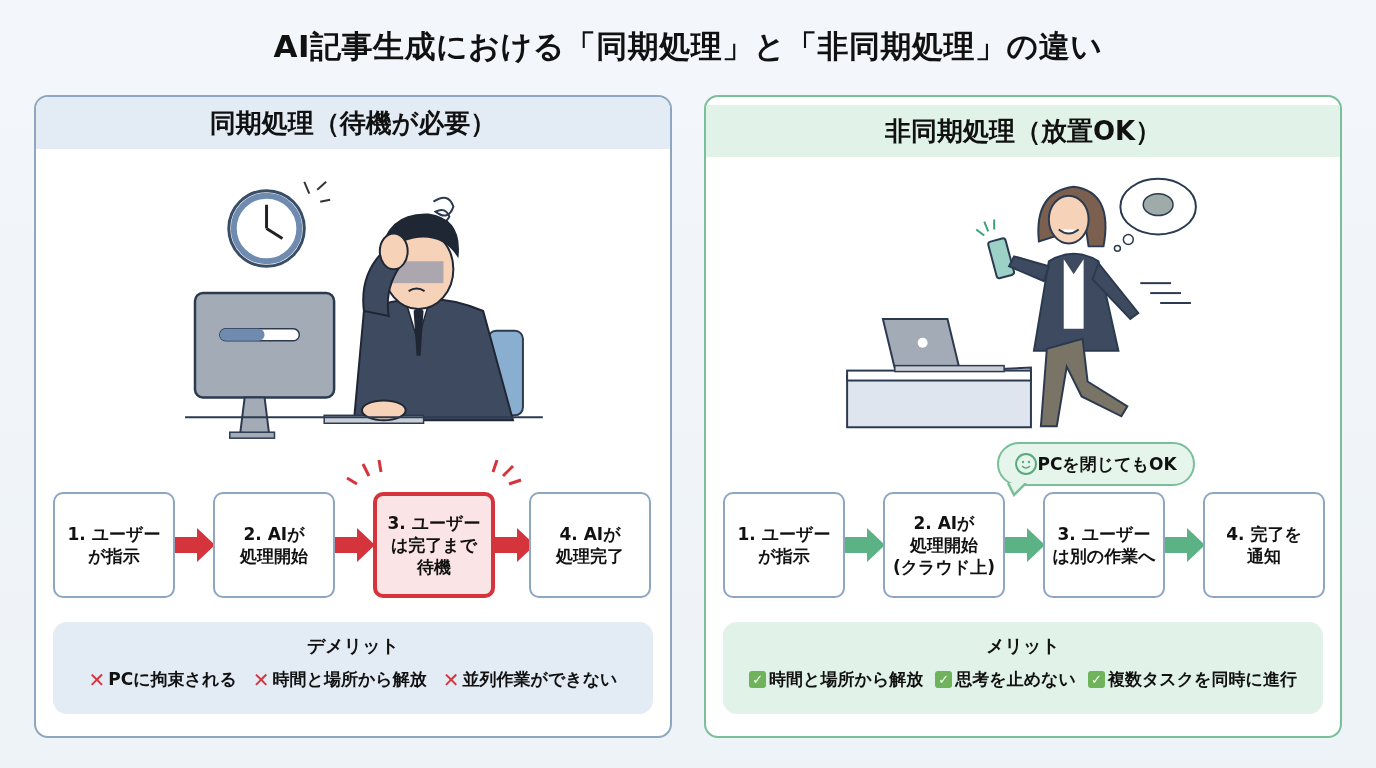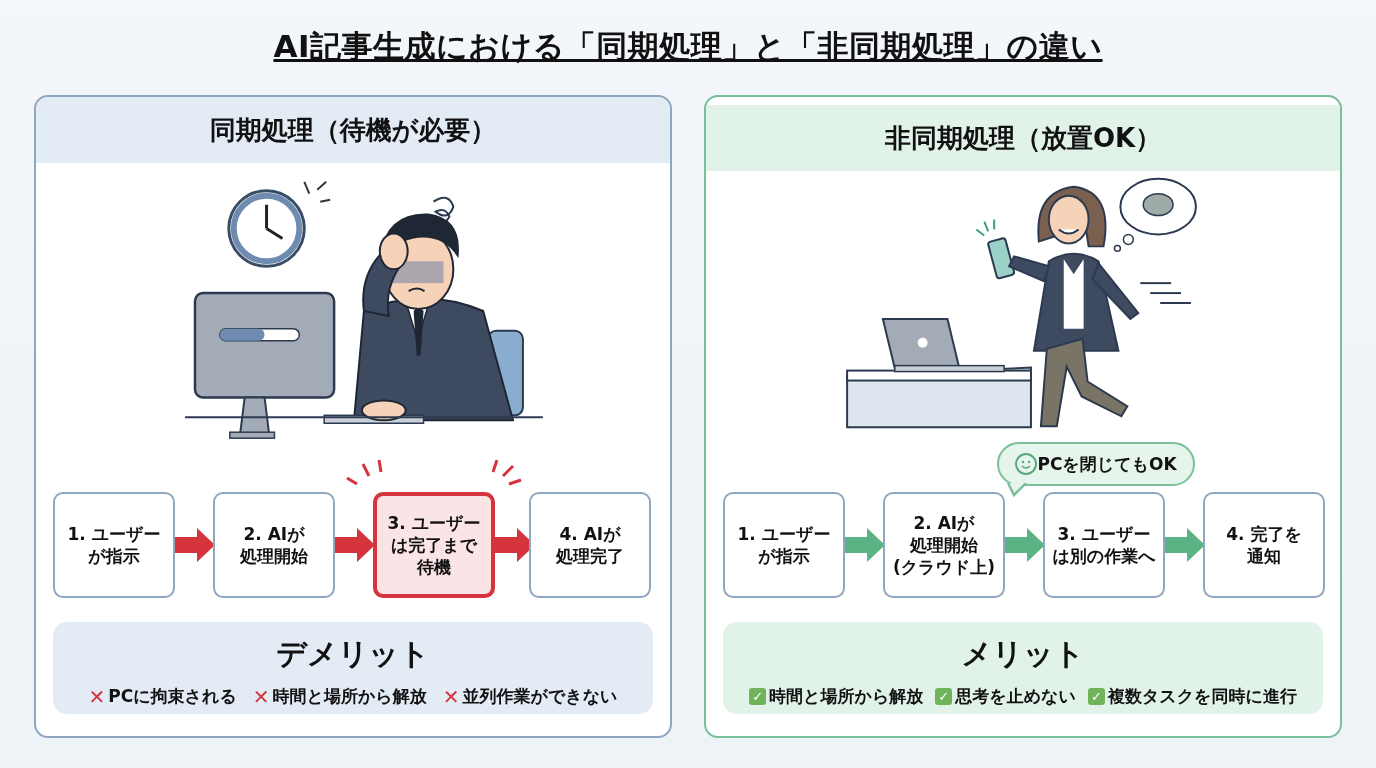--- a/index.html
+++ b/index.html
@@ -5,31 +5,31 @@
   * { box-sizing: border-box; margin: 0; padding: 0; }
   html, body { width: 1376px; height: 768px; overflow: hidden; }
   body {
     font-family: "DejaVu Sans", "Liberation Sans", sans-serif;
     background: linear-gradient(180deg, #f3f6fa 0%, #eef3f8 100%);
     color: #111;
     position: relative;
   }
   .title {
     position: absolute; left: 0; top: 26px; width: 1376px;
-    text-align: center; font-size: 31px; font-weight: bold; letter-spacing: 0.5px; text-decoration: underline;
+    text-align: center; font-size: 31px; font-weight: bold; letter-spacing: 0.5px;
   }
   .panel {
     position: absolute; top: 95px; width: 638px; height: 643px;
     background: #fff; border-radius: 14px; border: 2.5px solid #8ea6bf;
     overflow: hidden;
   }
   .panel.left { left: 34px; }
   .panel.right { left: 704px; border-color: #79bf98; }
   .panel-header {
-    height: 66px; background: #e3ebf5; display: flex; align-items: center; justify-content: center;
+    height: 52px; background: #e3ebf5; display: flex; align-items: center; justify-content: center;
     font-size: 26px; font-weight: bold;
   }
   .panel.right .panel-header { background: #e1f2e8; margin-top: 8px; }
   .illus { position: absolute; top: 74px; left: 0; width: 100%; height: 270px; }
   .flow {
     position: absolute; top: 395px; left: 17px; width: 648px; height: 108px;
   }
   .step {
     position: absolute; top: 0; width: 122px; height: 106px;
     border: 2.5px solid #8ea6bf; border-radius: 10px; background: #fff;
@@ -38,21 +38,21 @@
     padding: 4px;
   }
   .step.hl { border: 4px solid #d5343d; background: #fbe4e5; }
   .arrow { position: absolute; top: 36px; width: 40px; height: 34px; }
   .summary {
     position: absolute; top: 525px; left: 17px; width: 600px; height: 92px;
     border-radius: 14px; background: #e3ebf5;
   }
   .panel.right .summary { background: #e1f2e8; }
   .summary-title {
-    text-align: center; font-size: 30px; font-weight: bold; margin-top: 12px;
+    text-align: center; font-size: 18px; font-weight: bold; margin-top: 12px;
   }
   .summary-items {
     display: flex; justify-content: center; gap: 16px; margin-top: 10px;
     font-size: 17px; font-weight: bold; white-space: nowrap;
   }
   .summary-item { display: flex; align-items: center; gap: 3px; }
   .x-mark { color: #d5343d; font-size: 20px; font-weight: bold; line-height: 1; }
   .check-mark {
     display: inline-block; width: 17px; height: 17px; border-radius: 3px;
     background: #6fb35a; color: #fff; font-size: 13px; line-height: 17px; text-align: center;

